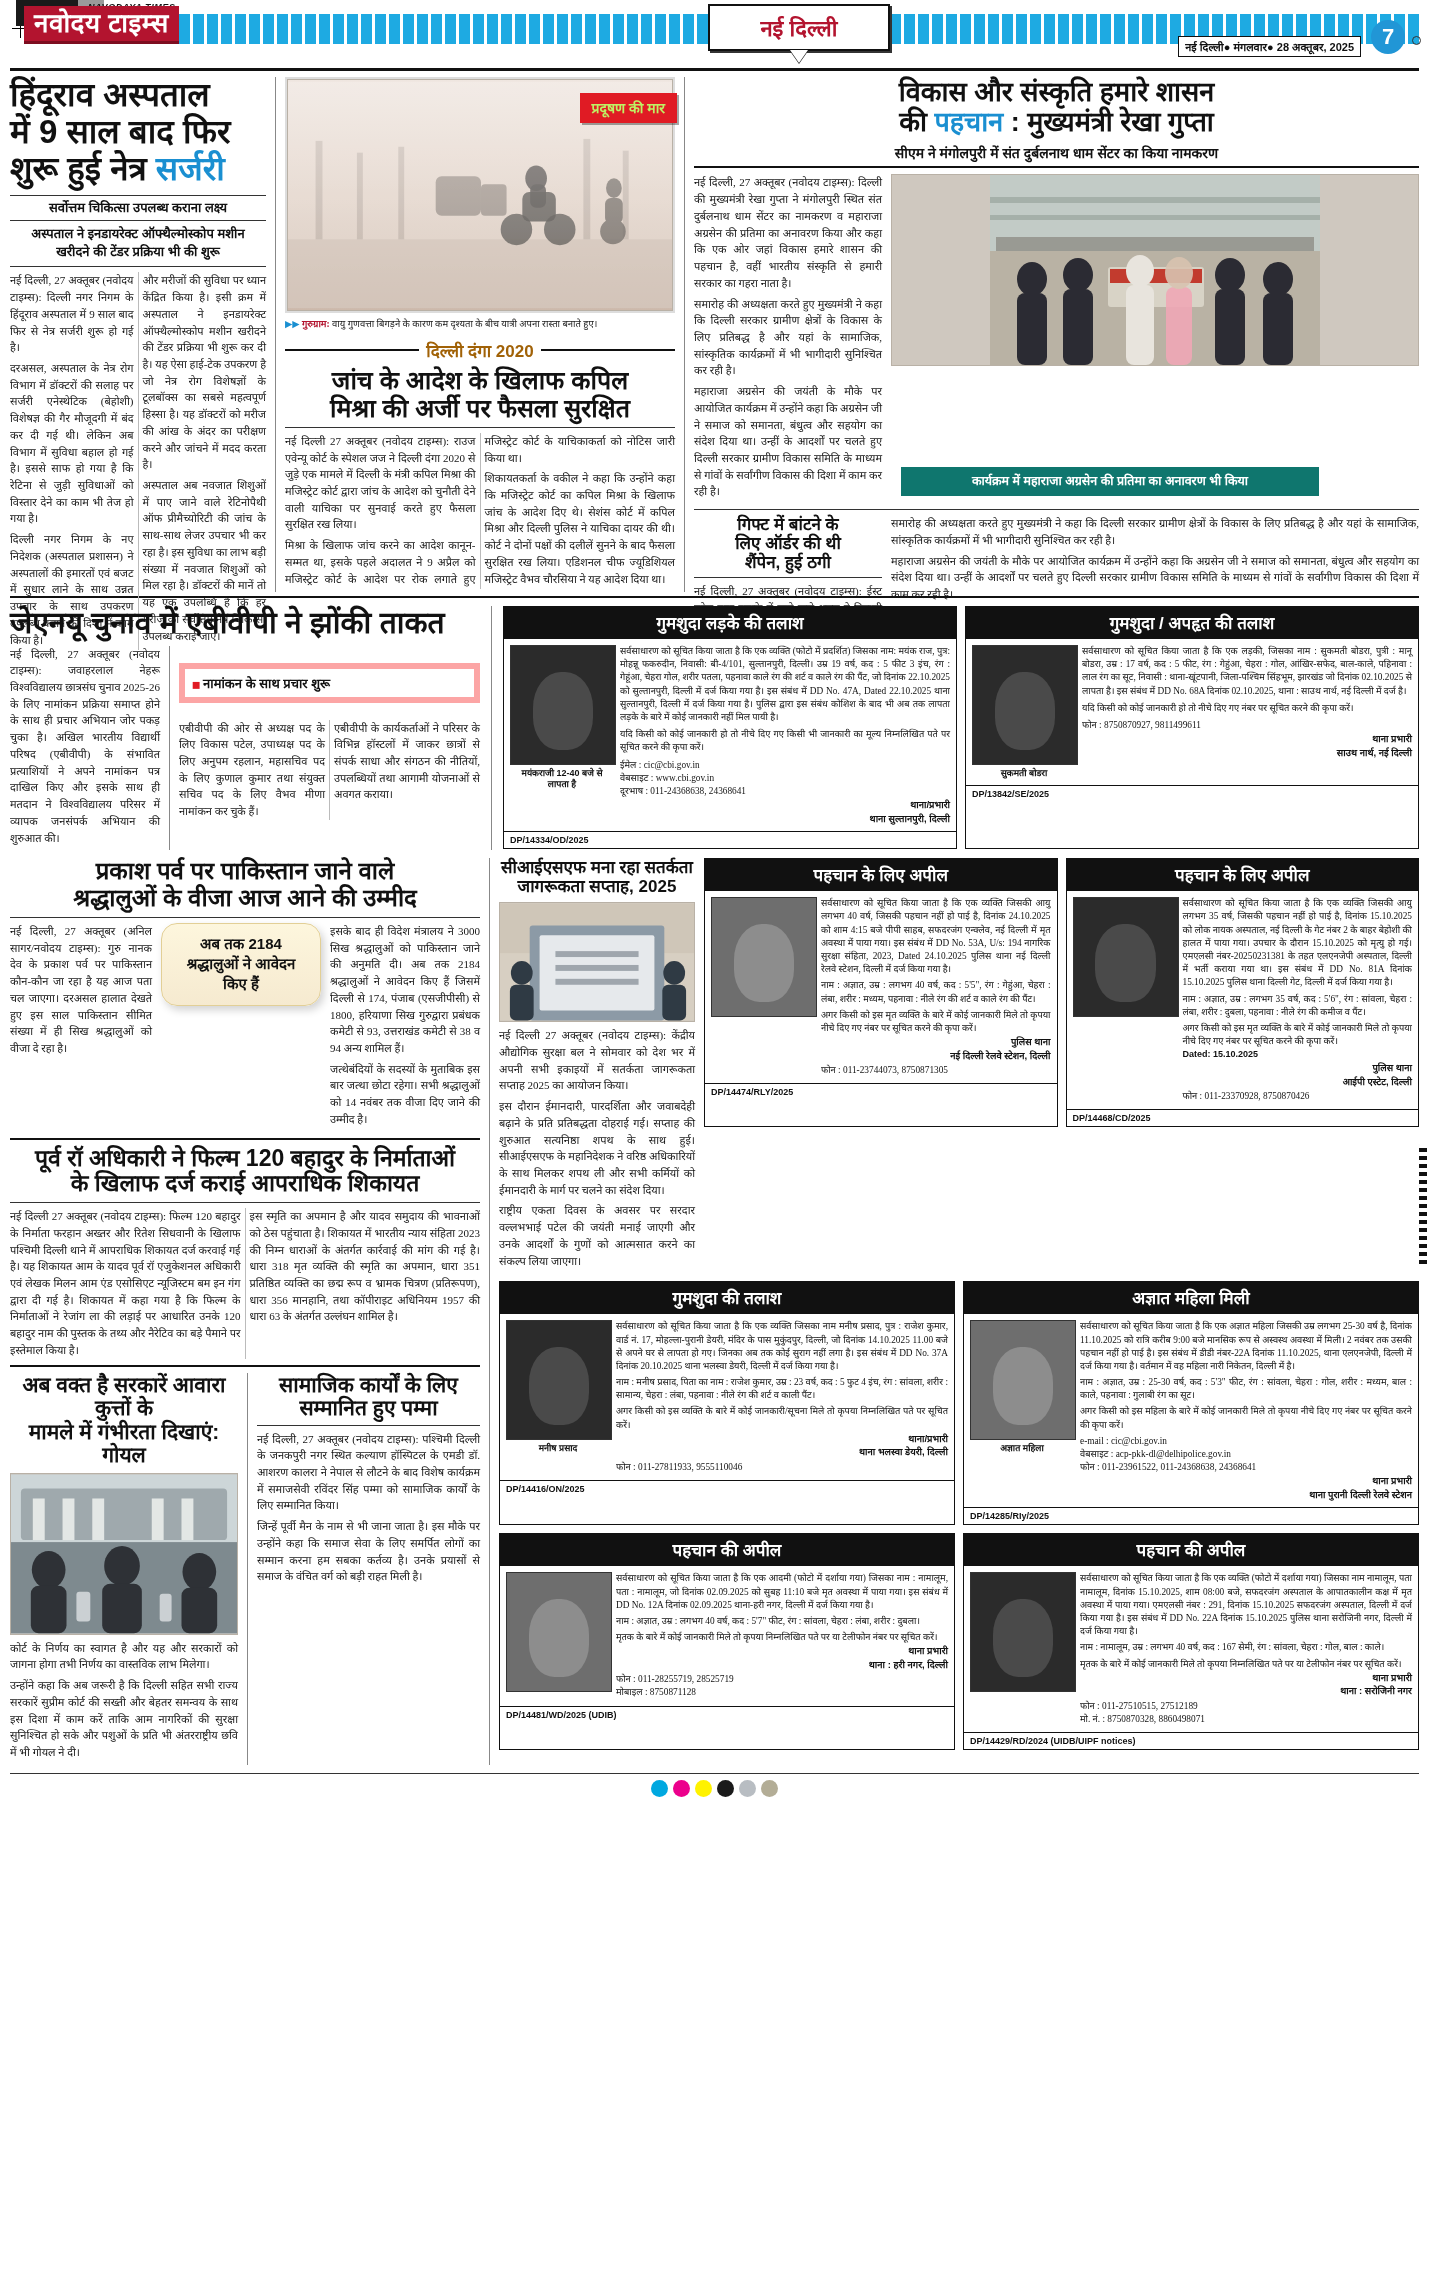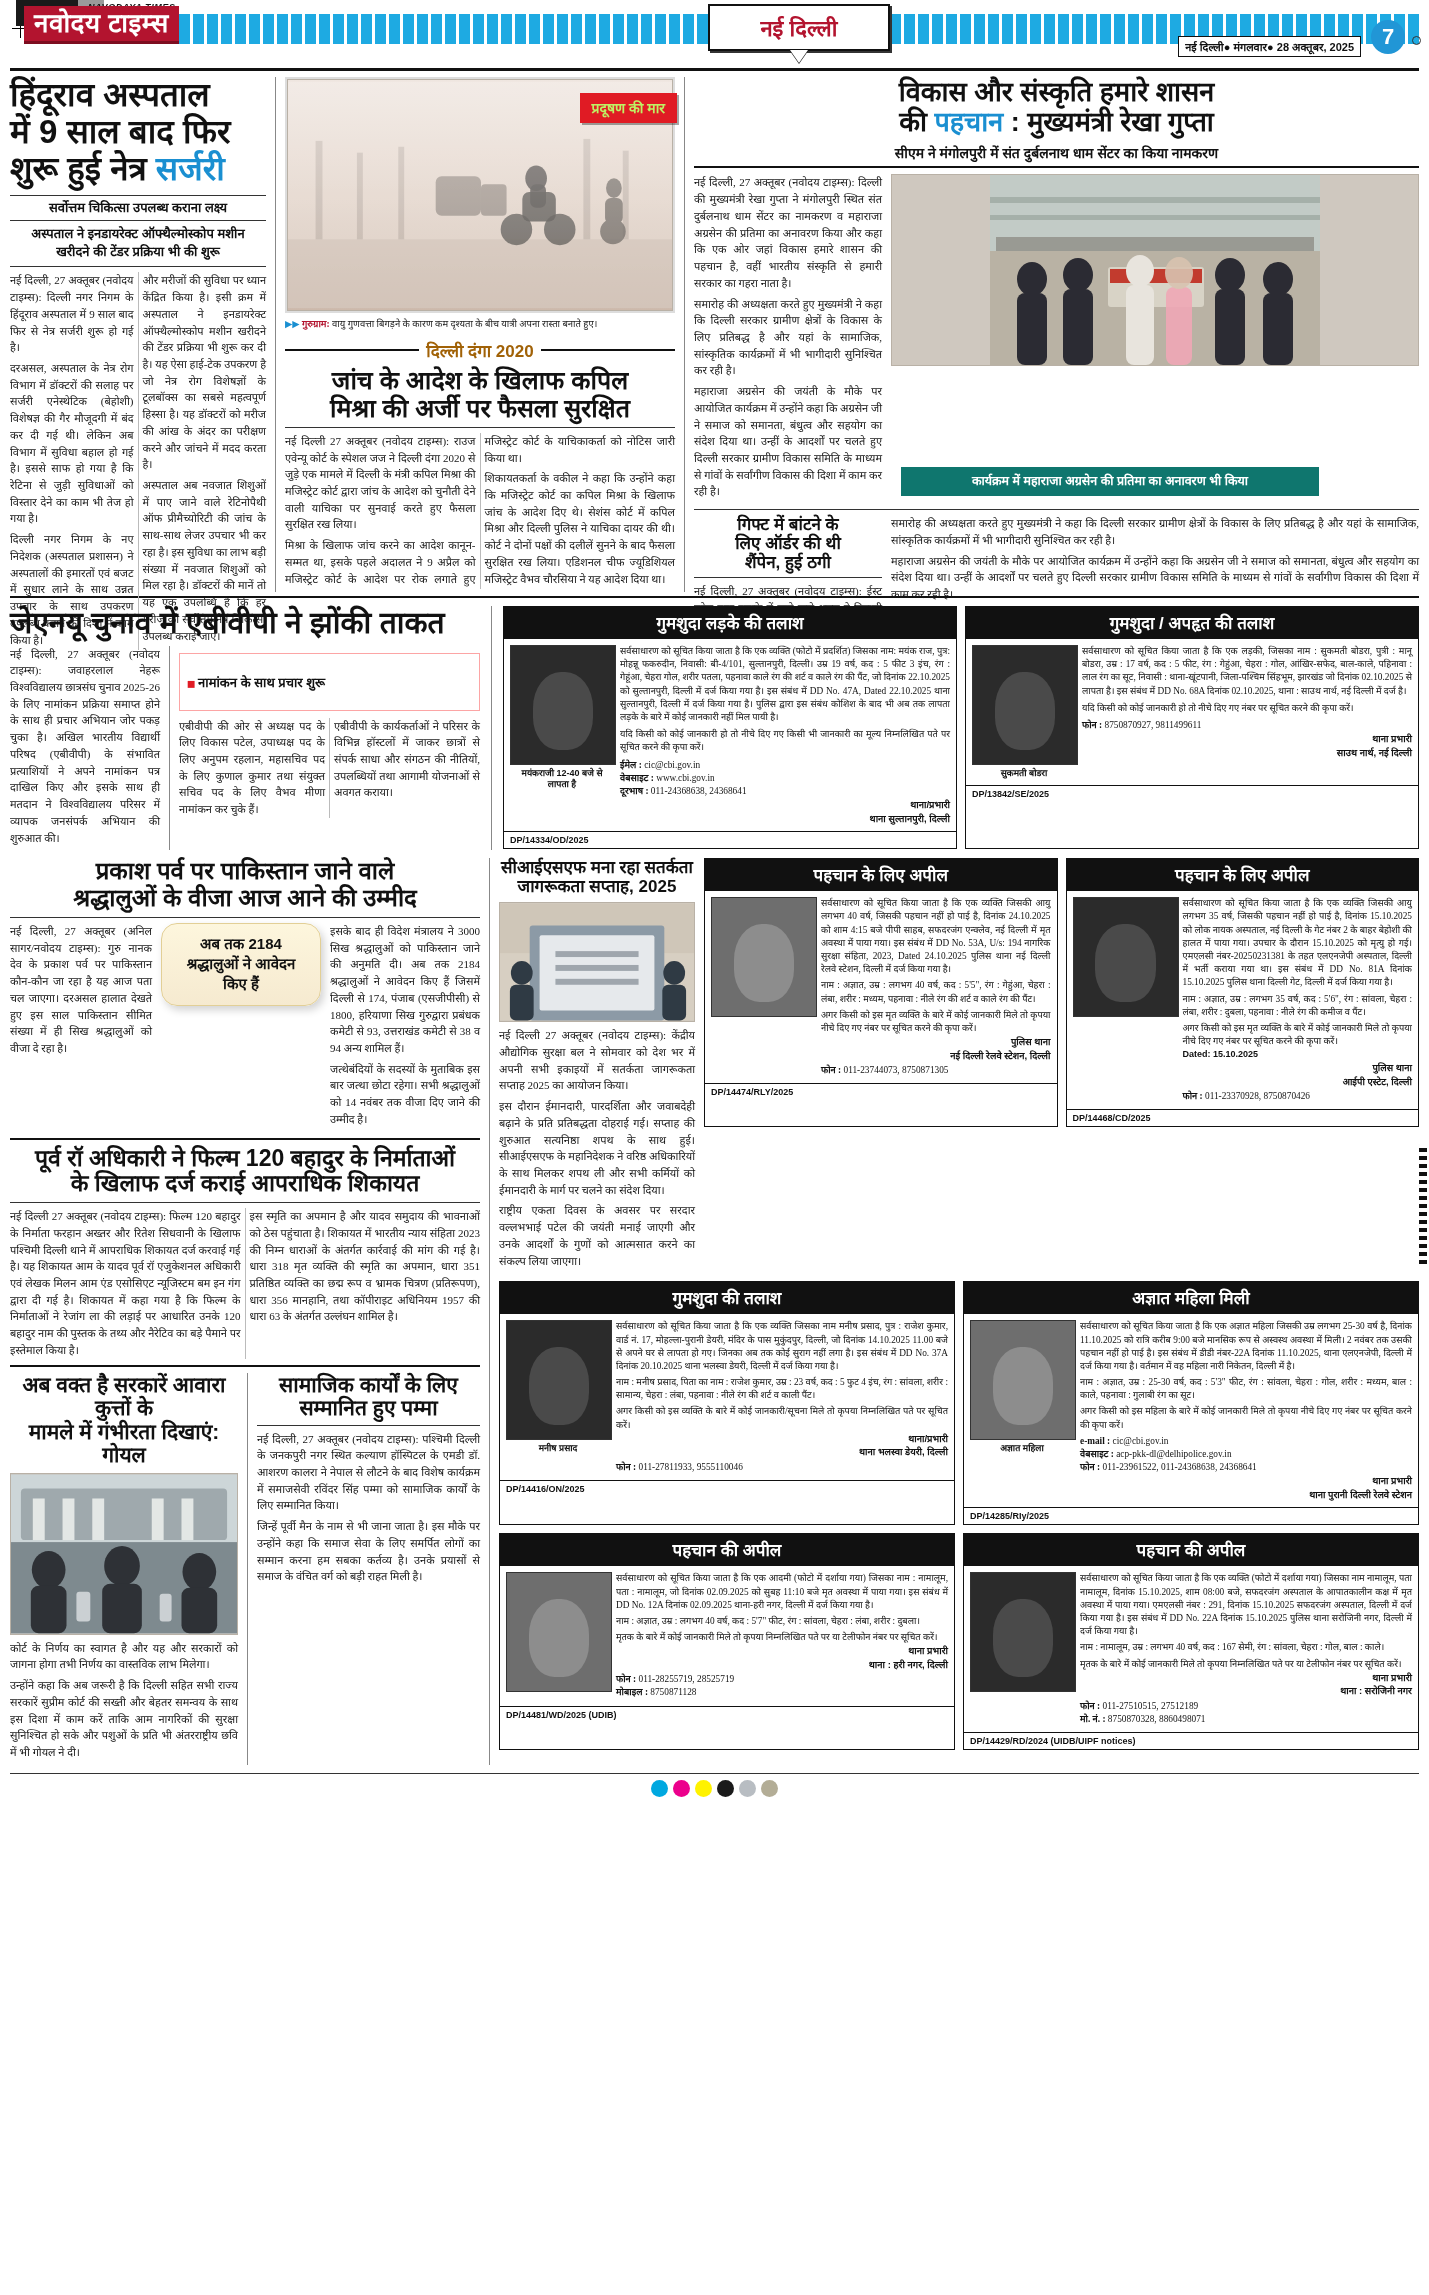--- a/index.html
+++ b/index.html
@@ -84,40 +84,40 @@
   .cm-cap{background:#0f766e;color:#fff;font-family:"Liberation Sans",sans-serif;
       font-weight:900;font-size:12.5px;line-height:1.35;text-align:center;padding:6px 8px;
       position:absolute;left:10px;bottom:8px;right:100px;}
 
   
   .mid{display:flex;gap:11px;margin-top:8px;}
   .mid-left{width:470px;}
   .mid-right{flex:1;}
 
   .jnu-hl{font-size:30px;}
-  .bullet-box{border:1px solid #fca5a5;padding:19px 7px;margin:7px 0;}
+  .bullet-box{border:6px solid #fca5a5;padding:5px 7px;margin:17px 0;}
   .bullet-box .t{font-family:"Liberation Sans",sans-serif;font-weight:900;font-size:13px;}
   .bullet-box .t:before{content:"◼ ";color:#e01b24;font-size:10px;}
 
   
   .ngrid{display:grid;grid-template-columns:1fr 1fr;gap:8px;}
   .notice{border:1px solid #111;background:#fff;}
   .notice .nhead{background:#111;color:#fff;text-align:center;
      font-family:"Liberation Sans",sans-serif;font-weight:900;font-size:17px;padding:4px 0 5px;}
   .notice .nbody{display:flex;gap:6px;padding:6px;}
   .mug{width:104px;flex:none;}
   .mug .ph{width:100%;height:118px;background:#6e6e6e;border:1px solid #333;position:relative;overflow:hidden;}
   .mug .ph .face{position:absolute;left:50%;top:22%;width:58%;height:66%;margin-left:-29%;
      border-radius:46% 46% 42% 42%;background:#8d8d8d;}
   .mug .ph.dark{background:#2b2b2b;}
   .mug .ph.dark .face{background:#4a4a4a;}
   .mug .nm{font-family:"Liberation Sans",sans-serif;font-weight:700;font-size:9px;
      text-align:center;margin-top:3px;line-height:1.25;}
   .ntext{font-size:9.3px;line-height:1.42;text-align:justify;}
-  .ntext b{font-weight:700;}
+  .ntext b{font-weight:400;}
   .nfoot{border-top:1px solid #111;font-size:9px;padding:3px 6px;display:flex;
      justify-content:space-between;font-family:"Liberation Sans",sans-serif;}
   .sign{text-align:right;font-family:"Liberation Sans",sans-serif;font-weight:700;font-size:9.5px;}
   .dpno{font-family:"Liberation Sans",sans-serif;font-weight:700;font-size:9px;}
 
   
   .lower{display:flex;gap:9px;margin-top:8px;}
   .lower-left{width:470px;}
   .lower-right{flex:1;}
   .callout{background:linear-gradient(180deg,#fdf6dd,#f6ead0);border:1px solid #e2cf96;

